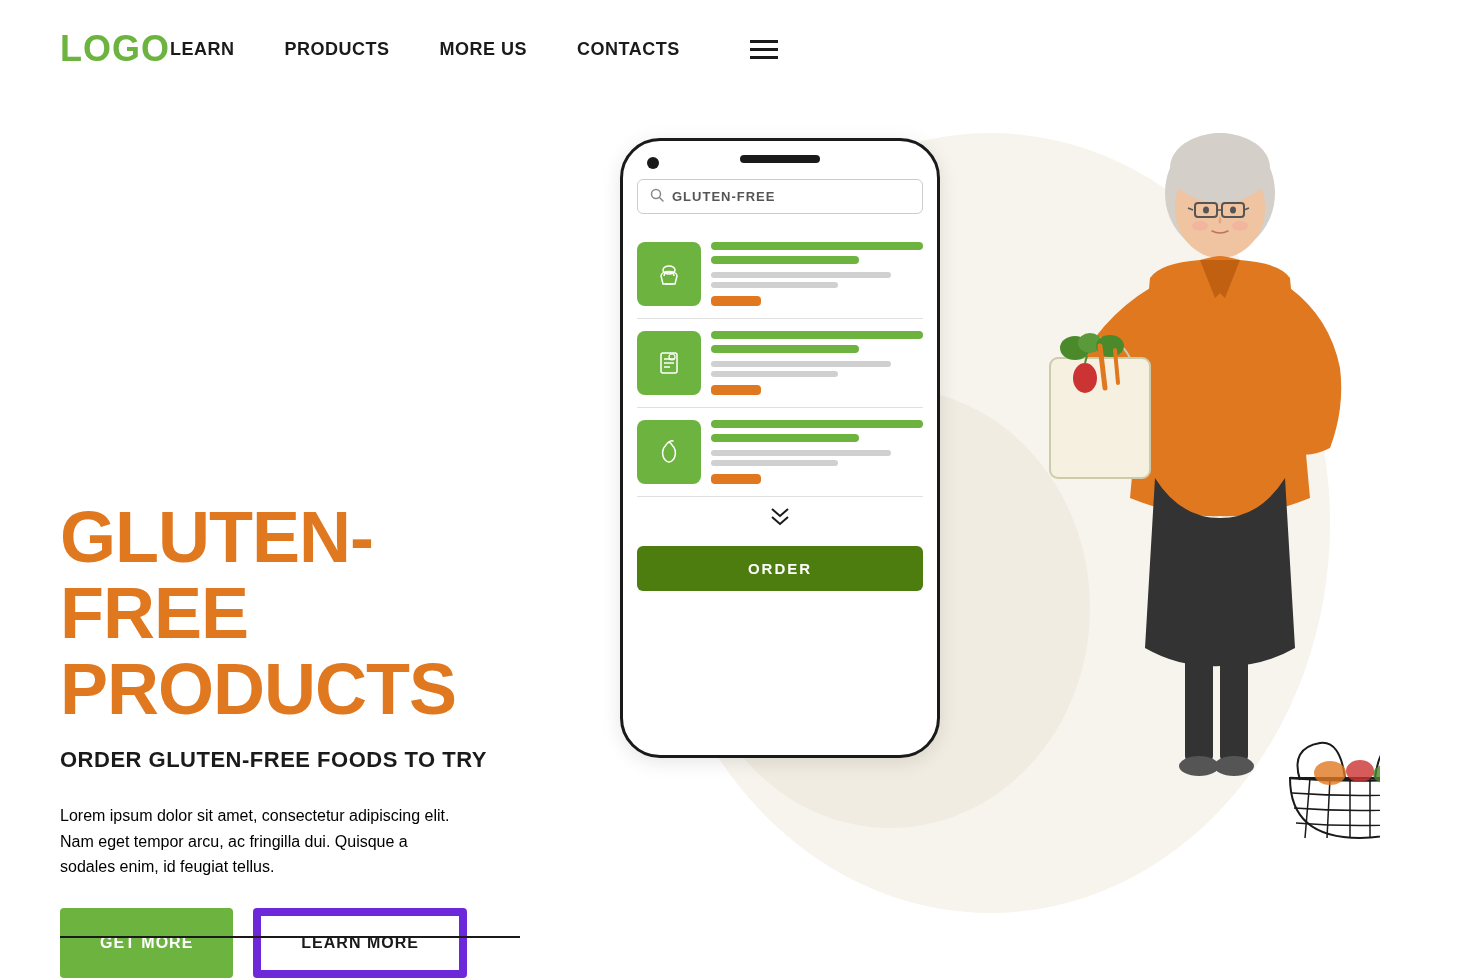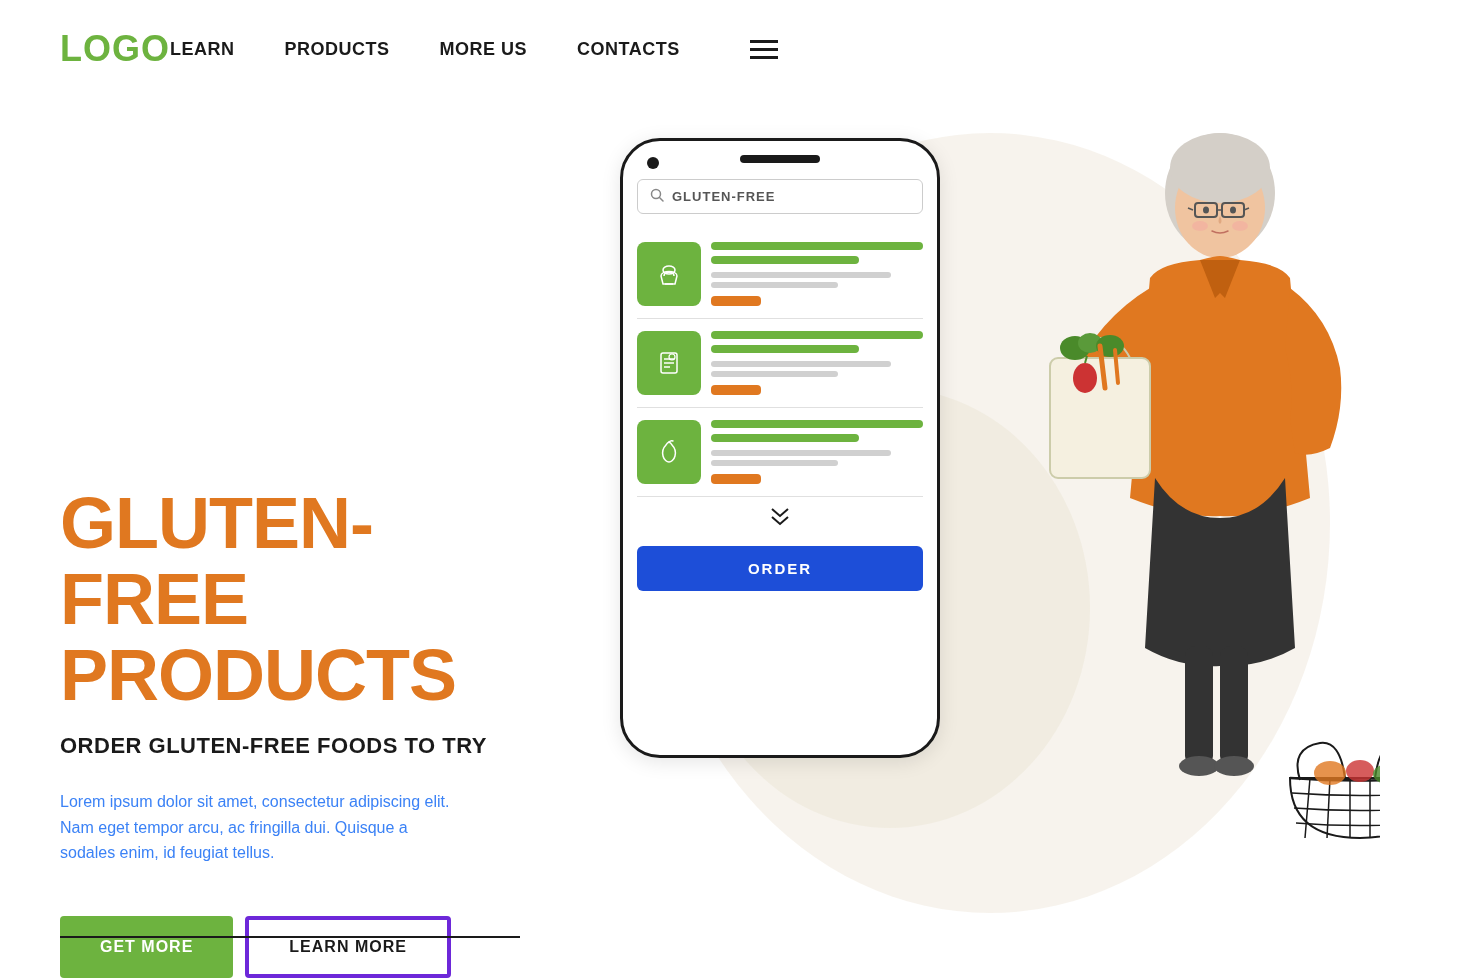--- a/index.html
+++ b/index.html
@@ -84,47 +84,47 @@
     .subtitle {
       font-size: 22px;
       font-weight: 900;
       color: #1a1a1a;
       margin-bottom: 30px;
       letter-spacing: 0.5px;
     }
 
     .description {
       font-size: 16px;
-      color: #3b82f6;
+      color: #000000;
       line-height: 1.6;
-      margin-bottom: 50px;
+      margin-bottom: 28px;
       max-width: 400px;
     }
 
     .buttons {
       display: flex;
-      gap: 12px;
+      gap: 20px;
     }
 
     .btn-primary {
       background: #6db33f;
       color: #ffffff;
       border: none;
       padding: 18px 40px;
       font-size: 16px;
       font-weight: 700;
       cursor: pointer;
       border-radius: 4px;
       letter-spacing: 1px;
     }
 
     .btn-secondary {
       background: #ffffff;
       color: #1a1a1a;
-      border: 4px solid #6d28d9;
+      border: 8px solid #6d28d9;
       padding: 18px 40px;
       font-size: 16px;
       font-weight: 700;
       cursor: pointer;
       border-radius: 4px;
       letter-spacing: 1px;
     }
 
     
     .bottom-divider {
@@ -302,21 +302,21 @@
     .chevron-area {
       text-align: center;
       margin: 10px 0;
       color: #1a1a1a;
       font-size: 18px;
     }
 
     
     .order-btn {
       width: 100%;
-      background: #1d4ed8;
+      background: #4d7c0f;
       color: #ffffff;
       border: none;
       padding: 14px;
       font-size: 15px;
       font-weight: 700;
       border-radius: 6px;
       cursor: pointer;
       letter-spacing: 2px;
       margin-top: 4px;
     }

